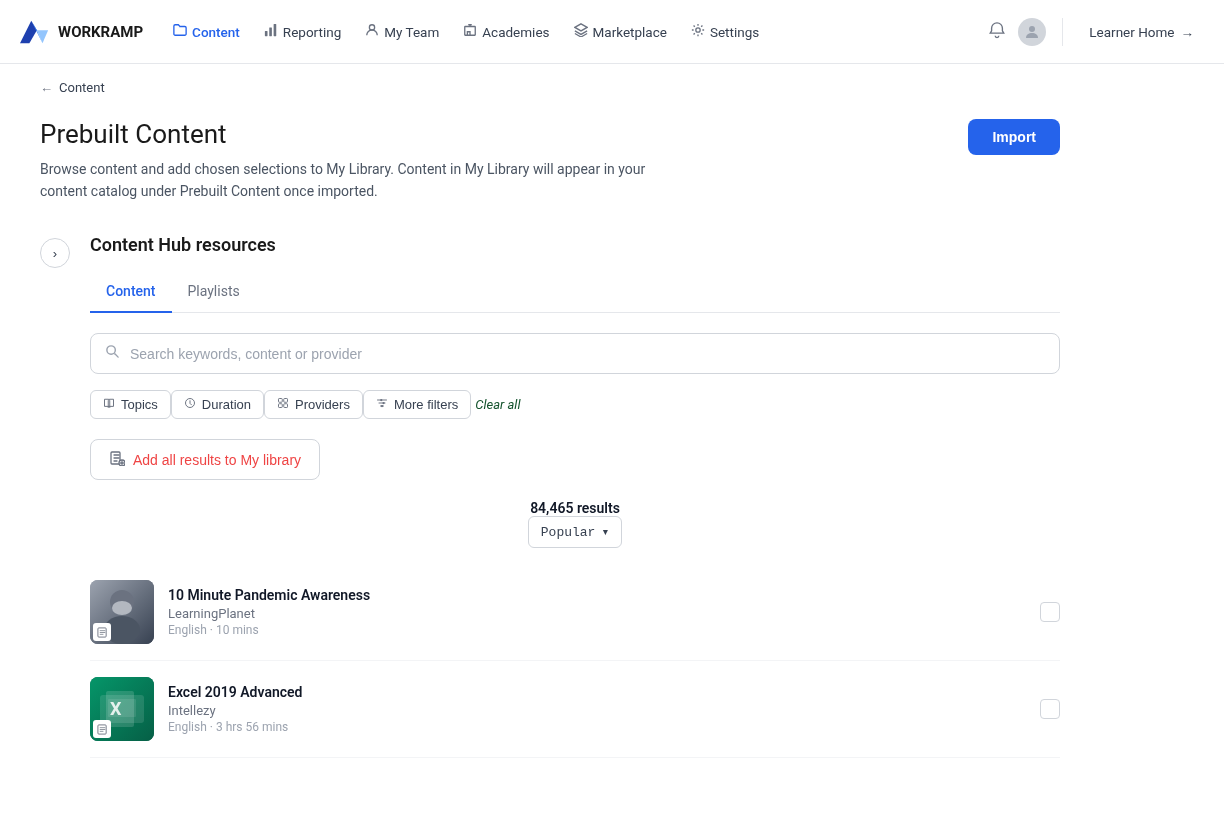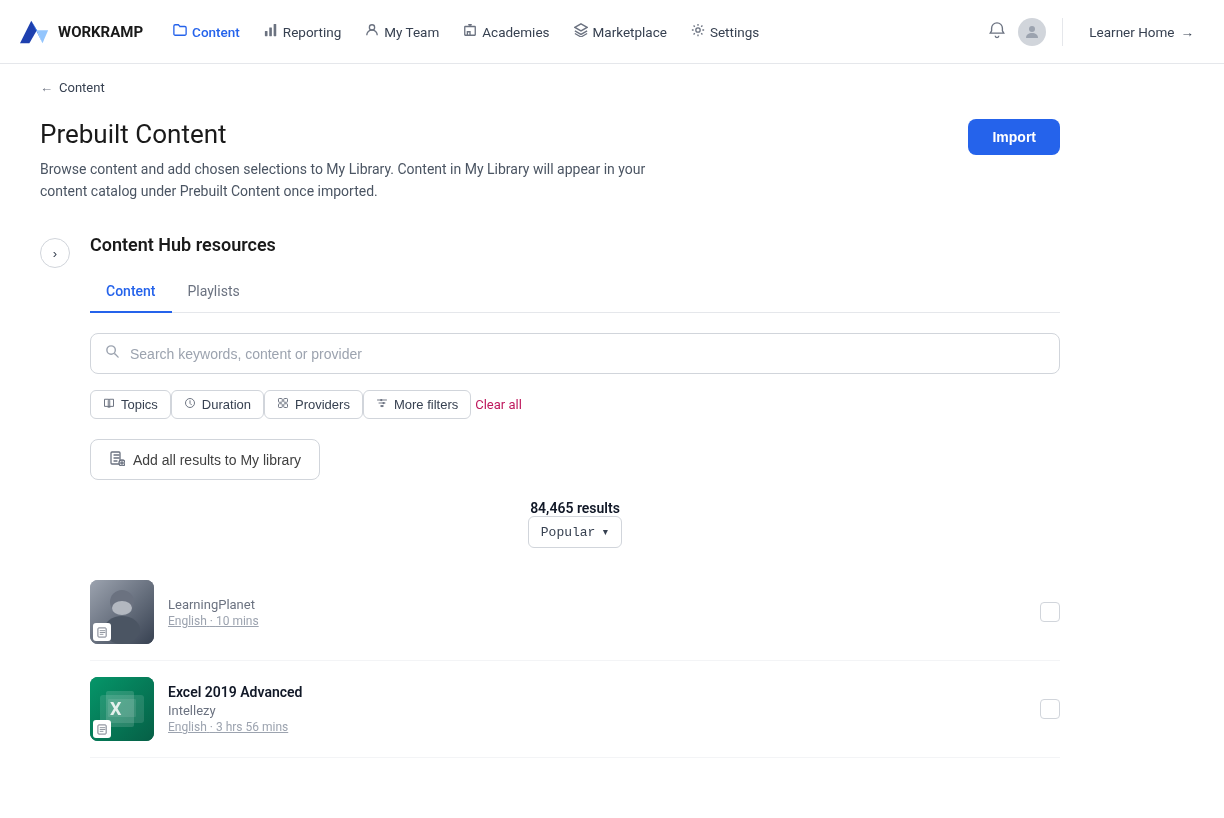--- a/index.html
+++ b/index.html
@@ -82,27 +82,27 @@
     }
     .search-input::placeholder { color: #9ca3af; }
 
     
     .filter-bar { display: flex; align-items: center; margin-bottom: 20px; flex-wrap: wrap; }
     .filter-btn {
       display: flex; align-items: center; gap: 6px;
       border: 1px solid #d1d5db; border-radius: 6px; padding: 6px 12px;
       font-size: 13px; color: #374151; cursor: pointer; background: #fff;
     }
-    .clear-all { font-size: 13px; color: #be185d; cursor: pointer; padding: 6px 4px; }
+    .clear-all { font-size: 13px; color: #14532d; cursor: pointer; padding: 6px 4px; font-style: italic; }
 
     
     .add-all-btn {
       display: flex; align-items: center; gap: 8px;
       border: 1px solid #d1d5db; border-radius: 8px; padding: 10px 18px;
-      font-size: 14px; color: #404040; cursor: pointer; background: #fff;
+      font-size: 14px; color: #ef4444; cursor: pointer; background: #fff;
       margin-bottom: 20px;
     }
     .add-all-icon { font-size: 14px; color: #6b7280; }
 
     
     .results-header { display: flex; align-items: center; justify-content: space-between; margin-bottom: 16px; flex-direction: column; }
     .results-count { font-size: 14px; font-weight: 600; color: #111827; }
     .sort-dropdown {
       display: flex; align-items: center; gap: 6px;
       border: 1px solid #d1d5db; border-radius: 6px; padding: 7px 12px;
@@ -129,21 +129,21 @@
       display: flex; align-items: center; justify-content: center; position: relative;
     }
     .thumb-badge {
       position: absolute; bottom: 3px; left: 3px;
       width: 18px; height: 18px; background: #fff; border-radius: 4px;
       display: flex; align-items: center; justify-content: center; font-size: 9px;
     }
     .content-info { flex: 1; }
     .content-name { font-size: 14px; font-weight: 600; color: #111827; margin-bottom: 3px; }
     .content-provider { font-size: 13px; color: #6b7280; margin-bottom: 2px; }
-    .content-meta { font-size: 12px; color: #9ca3af; text-decoration: underline; }
+    .content-meta { font-size: 12px; color: #9ca3af; }
     .content-checkbox {
       width: 20px; height: 20px; border: 1.5px solid #d1d5db;
       border-radius: 4px; flex-shrink: 0; cursor: pointer;
       background: #fff; appearance: none; -webkit-appearance: none;
     }
 
     
     .logo-svg { width: 30px; height: 30px; }
   </style>
 </head>
@@ -359,20 +359,21 @@
               </svg>
               <div class="thumb-badge" style="position:absolute;bottom:3px;left:3px;z-index:2;width:18px;height:18px;background:#fff;border-radius:3px;display:flex;align-items:center;justify-content:center;">
                 <svg width="11" height="11" viewBox="0 0 12 12">
                     <rect x="1" y="1" width="9" height="10" rx="1" stroke="#6b7280" stroke-width="1" fill="none"></rect>
                     <path d="M3 4h6M3 6h6M3 8h4" stroke="#6b7280" stroke-width="0.8"></path>
                   </svg>
               </div>
             </div>
           </div>
           <div class="content-info">
+            <div class="content-name">10 Minute Pandemic Awareness</div>
             <div class="content-provider">LearningPlanet</div>
             <div class="content-meta">
               <span>English</span>
               <span> · </span>
               <span>10 mins</span>
             </div>
           </div>
           <input type="checkbox" class="content-checkbox" style="">
         </div>
 

